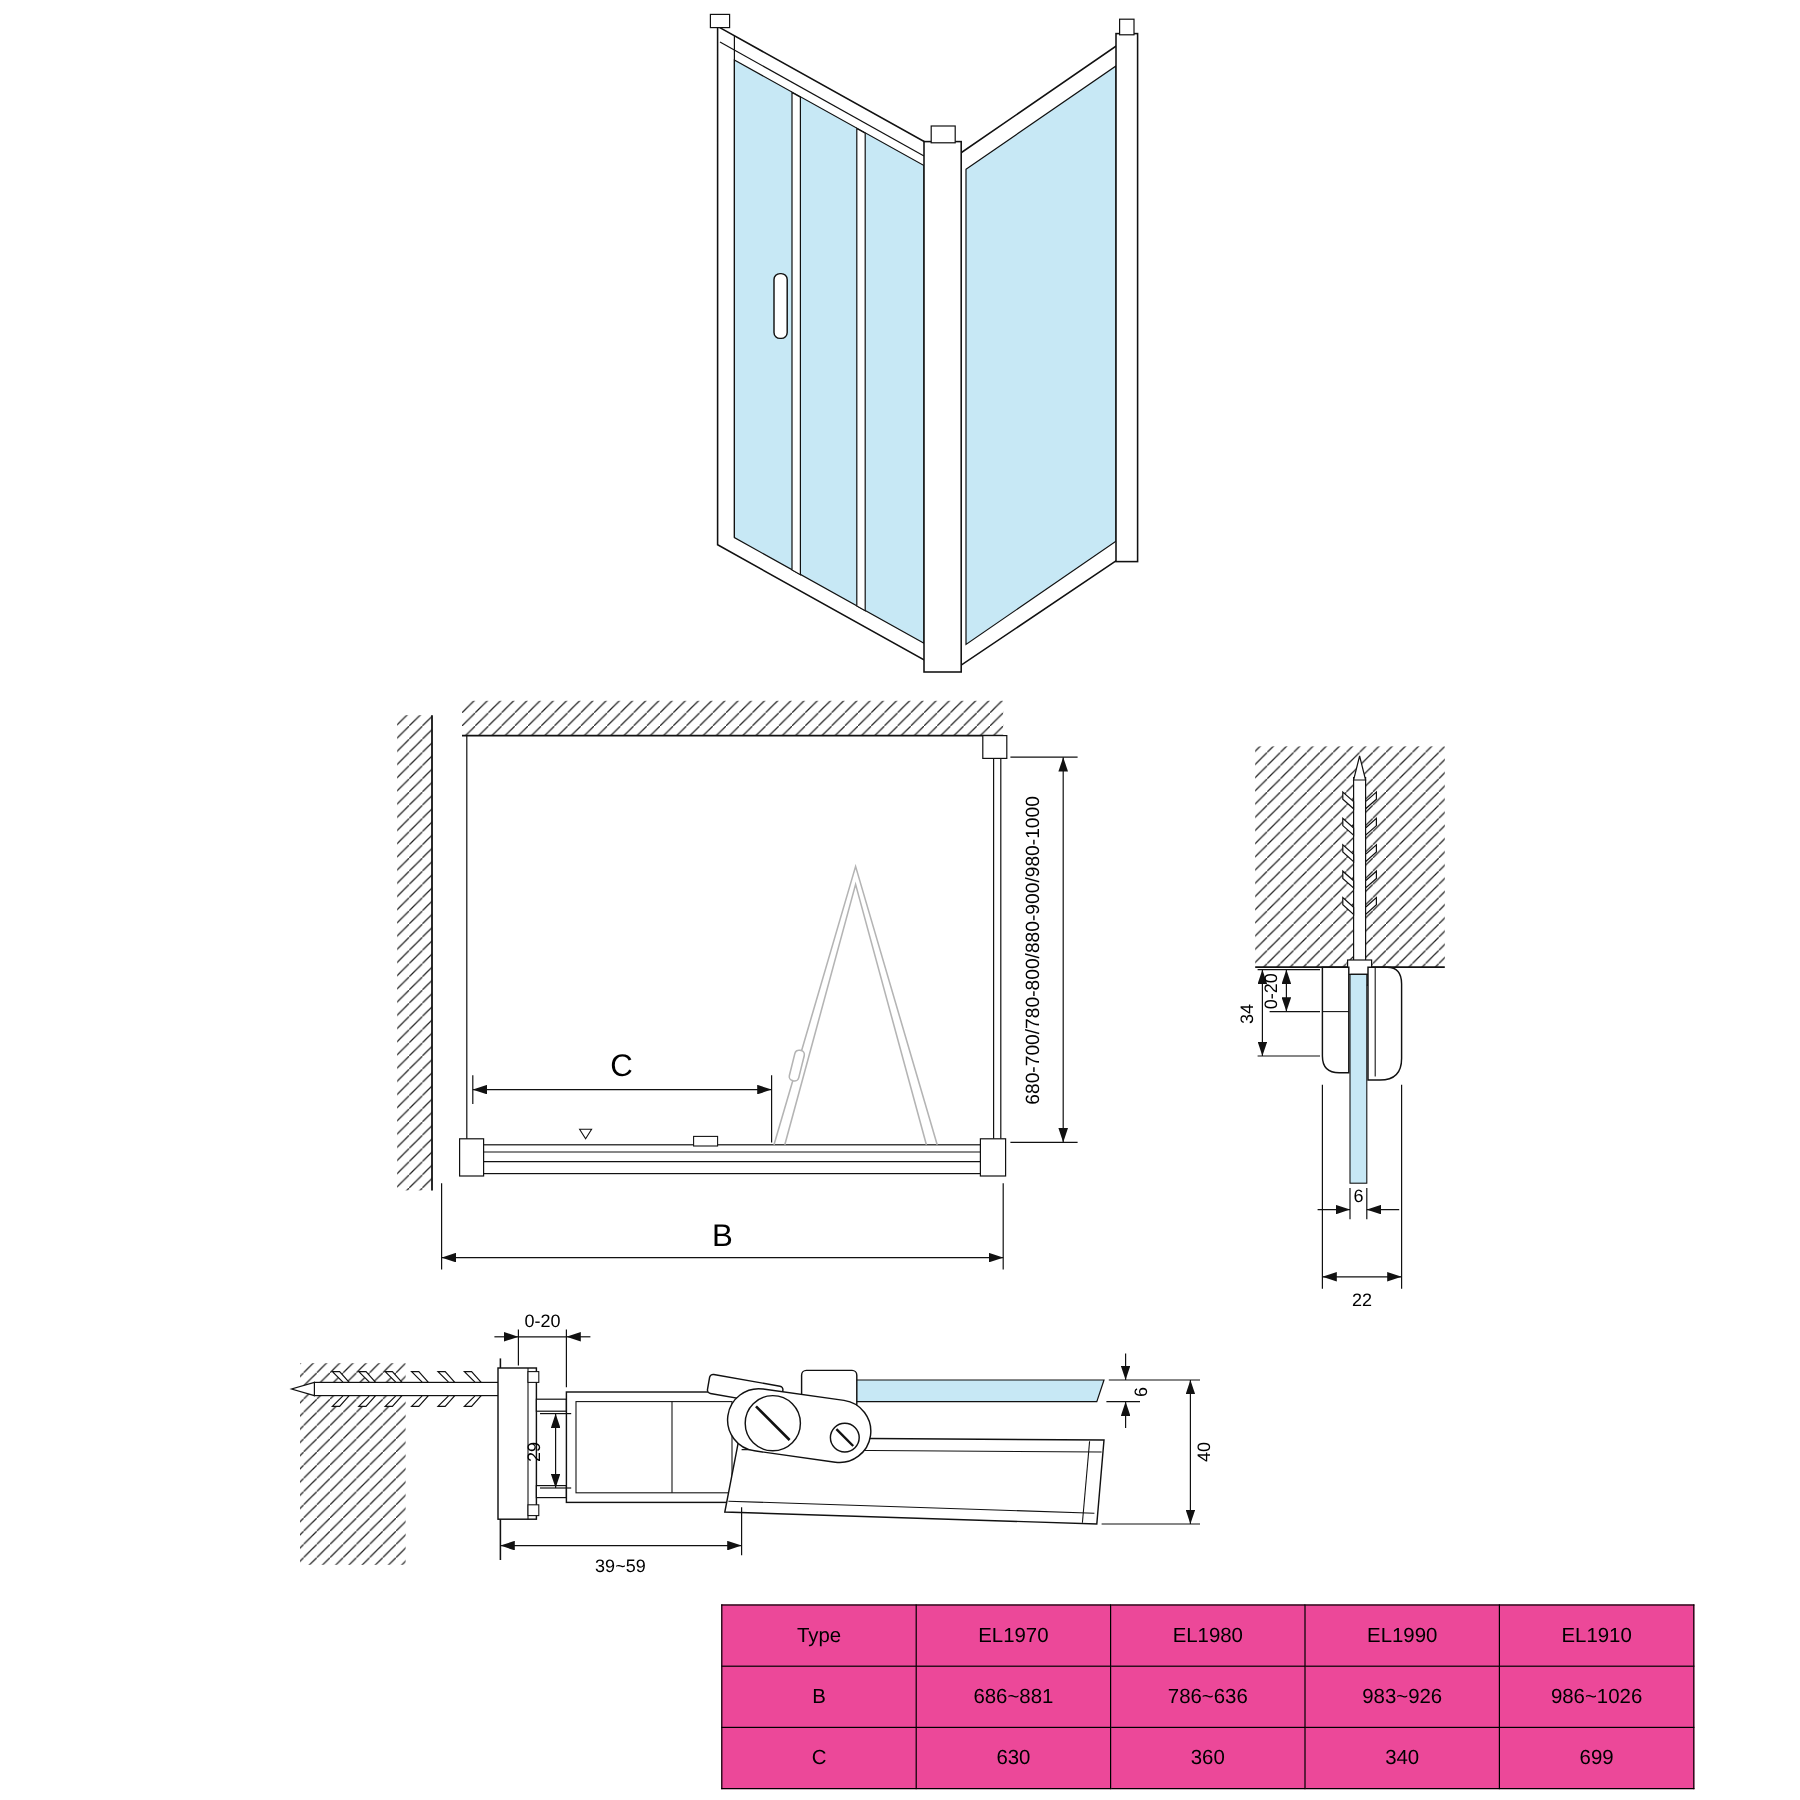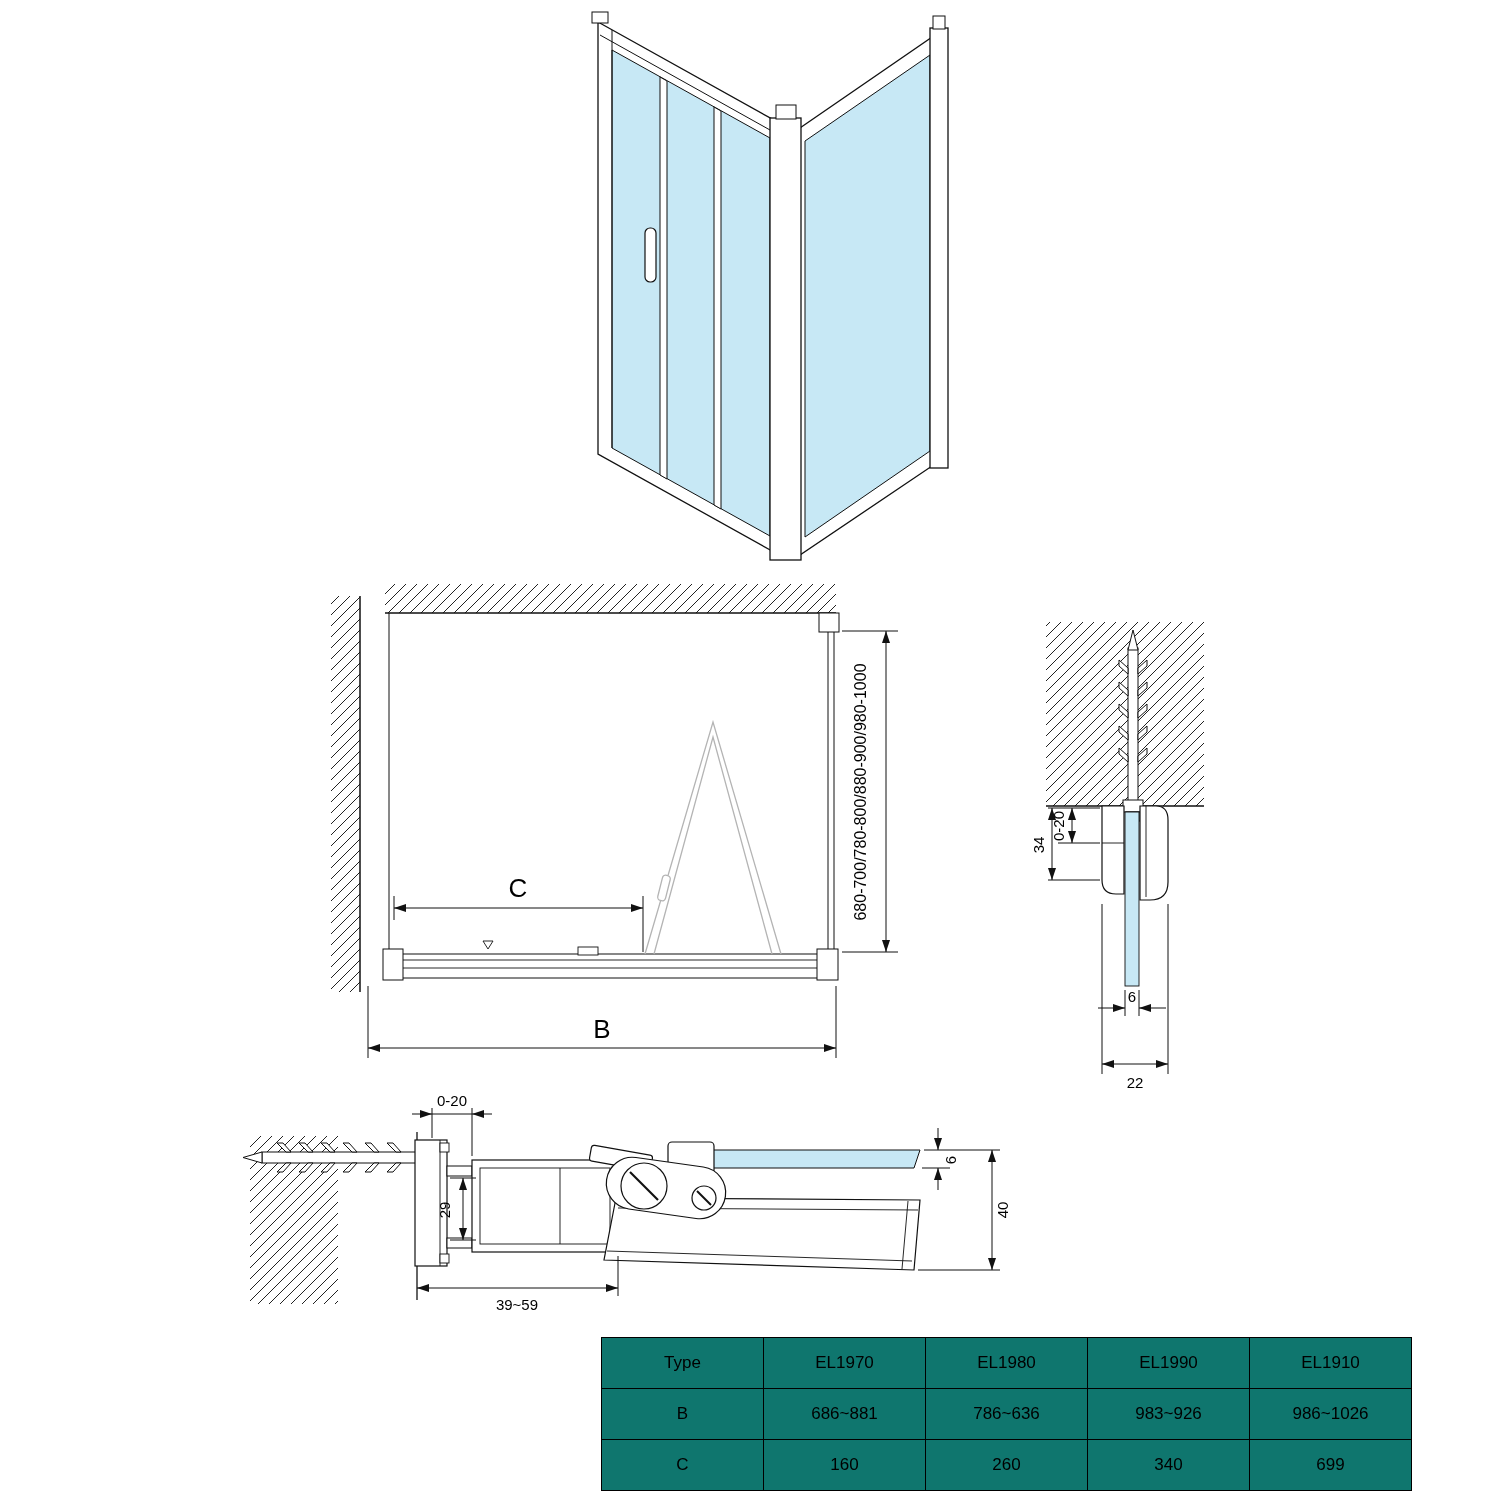--- a/index.html
+++ b/index.html
@@ -2,21 +2,21 @@
 <html><head>
 <meta charset="utf-8">
 <style>
   html,body{margin:0;padding:0;background:#fff;}
   .canvas{position:relative;width:1500px;height:1500px;background:#ffffff;overflow:hidden;}
   svg{position:absolute;left:0;top:0;}
   svg text{font-family:"Liberation Sans",sans-serif;fill:#000;stroke:none;}
   .dim{font-size:15px;}
   .dimbig{font-size:26px;}
   .dimside{font-size:16px;}
-  table.size{position:absolute;left:601px;top:1337px;border-collapse:collapse;background:#0f766e;
+  table.size{position:absolute;left:601px;top:1337px;border-collapse:collapse;background:#ec4899;
              font-family:"Liberation Sans",sans-serif;font-size:17px;color:#000;}
   table.size td{border:1px solid #000;width:161px;height:50px;text-align:center;vertical-align:middle;padding:0;}
 </style>
 </head>
 <body>
 
 <div class="canvas">
 <svg width="1500" height="1500" viewBox="0 0 1500 1500">
   <defs>
     <pattern id="hatch" width="11" height="11" patternUnits="userSpaceOnUse">
@@ -236,20 +236,20 @@
   </tr>
   <tr>
     <td>B</td>
     <td>686~881</td>
     <td>786~636</td>
     <td>983~926</td>
     <td>986~1026</td>
   </tr>
   <tr>
     <td>C</td>
-    <td>160</td>
-    <td>260</td>
+    <td>630</td>
+    <td>360</td>
     <td>340</td>
     <td>699</td>
   </tr>
 </tbody>
     </table>
 </div>
 
 </body></html>

